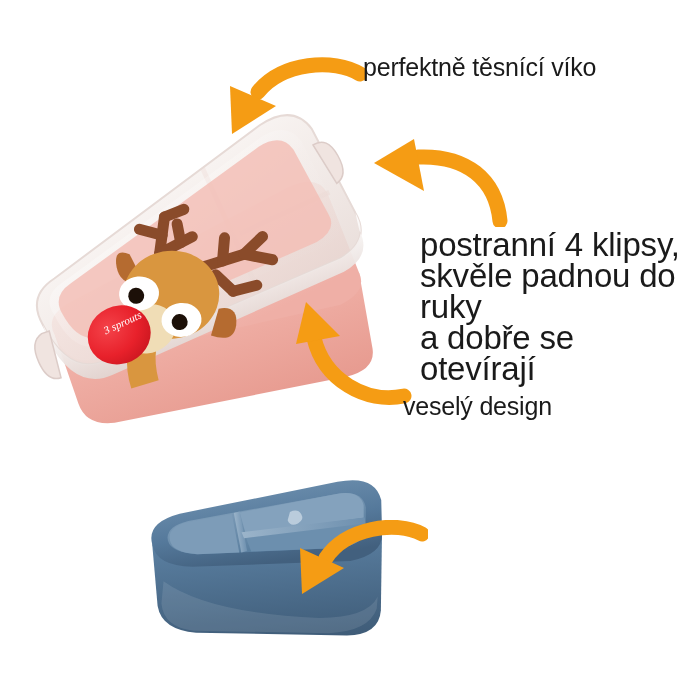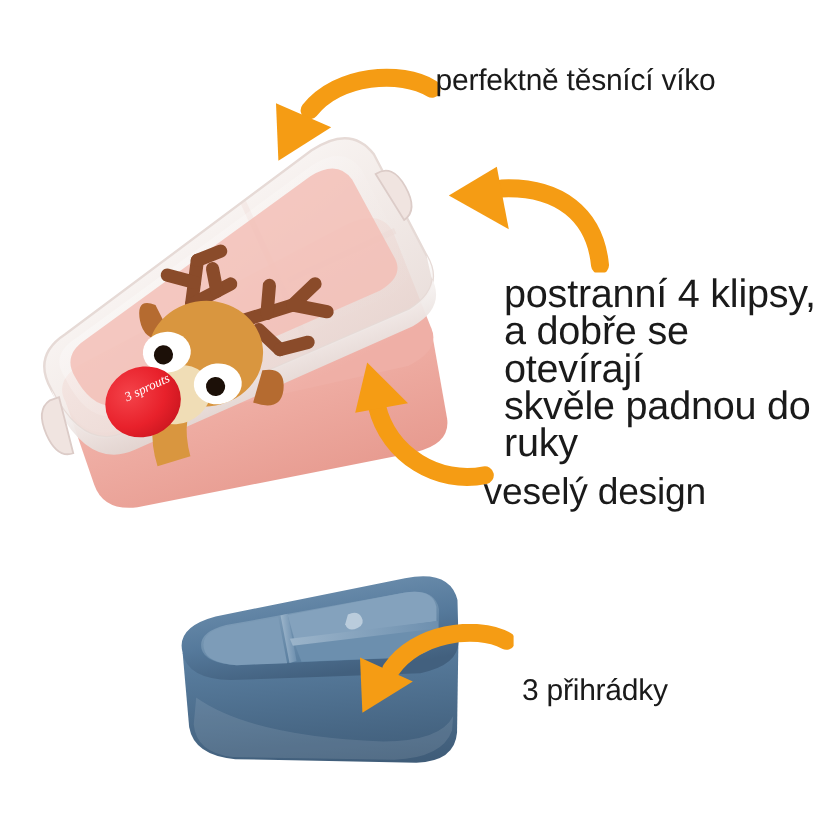--- a/index.html
+++ b/index.html
@@ -20,21 +20,21 @@
   .anno {
     position: absolute;
     color: #1a1a1a;
     font-weight: normal;
     font-family: "Liberation Sans", sans-serif;
     letter-spacing: -0.2px;
     white-space: nowrap;
   }
   #label-lid      { left: 363px; top: 53px;  font-size: 25px; }
   #label-clips    { left: 420px; top: 229px; font-size: 33px; line-height: 31px; white-space: normal; width: 275px;}
-  #label-design   { left: 403px; top: 392px; font-size: 31px; }
+  #label-design   { left: 403px; top: 392px; font-size: 25px; }
   #label-compart  { left: 435px; top: 561px; font-size: 25px; }
 
   
   .arrow { position: absolute; }
   #arrow-lid      { left: 222px; top: 56px;  }
   #arrow-clips    { left: 368px; top: 133px; }
   #arrow-design   { left: 288px; top: 288px; }
   #arrow-tray     { left: 292px; top: 520px; }
 
   
@@ -231,21 +231,20 @@
     <svg width="136" height="84" viewBox="0 0 136 84">
       <path d="M130,14 C104,0 54,8 34,38" stroke="#F59C14" stroke-width="15" fill="none" stroke-linecap="round"></path>
       <path d="M10,74 L8,28 L52,48 Z" fill="#F59C14"></path>
     </svg>
   </div>
 
   <div class="anno" id="label-lid">perfektně těsnící víko</div>
 
   <div class="anno" id="label-clips">
     <div>postranní 4 klipsy,</div>
+    <div>skvěle padnou do ruky</div>
     <div>a dobře se otevírají</div>
-    <div>skvěle padnou do ruky</div>
   </div>
 
   <div class="anno" id="label-design">veselý design</div>
 
-  <div class="anno" id="label-compart">3 přihrádky</div>
 
 </div>
 
 </body></html>

